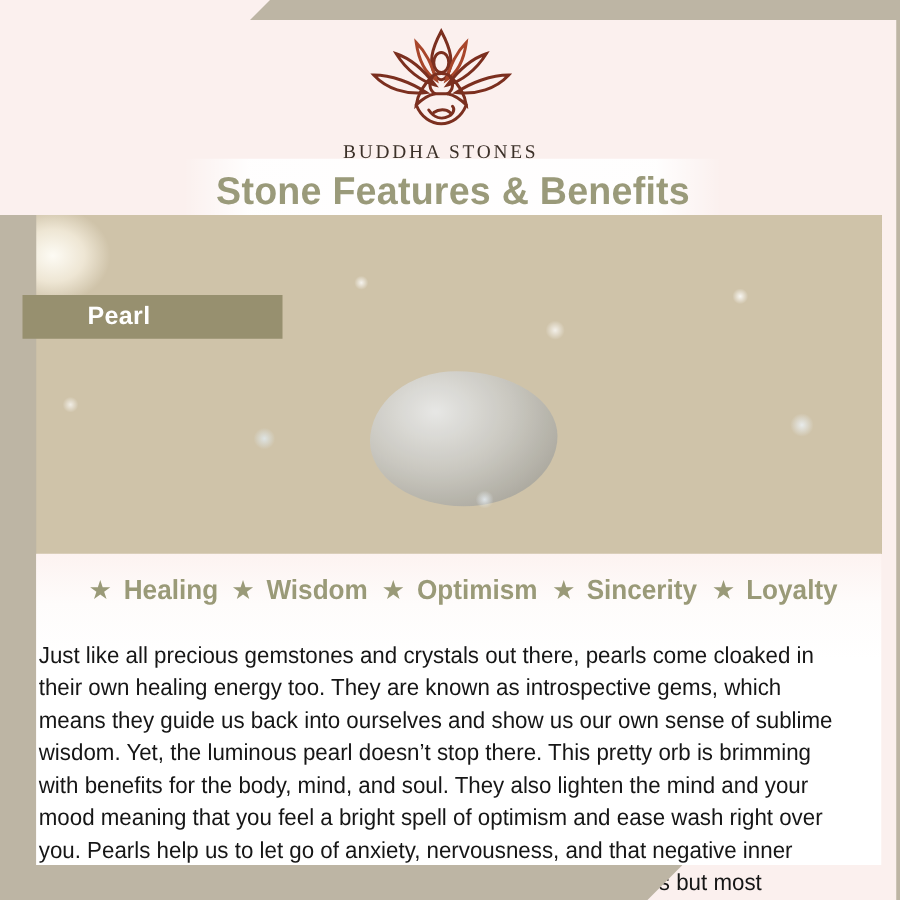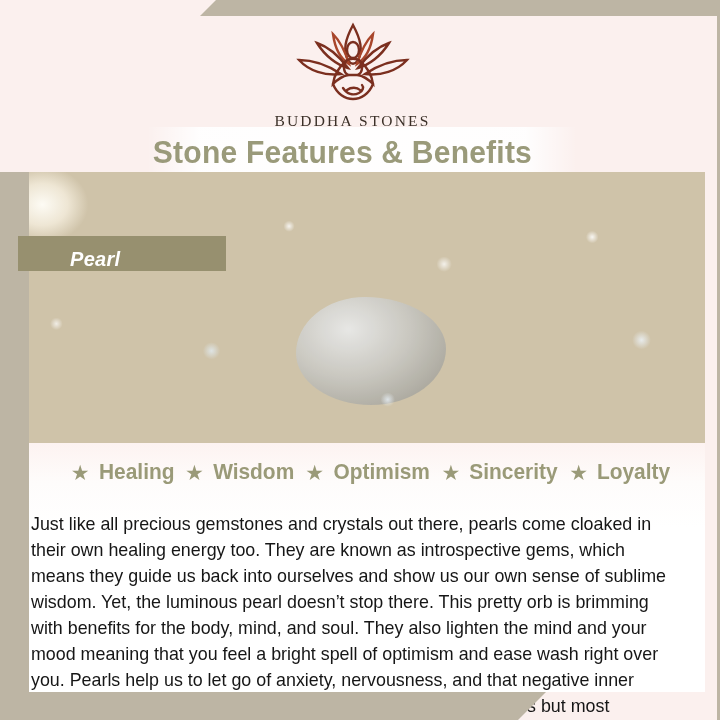--- a/index.html
+++ b/index.html
@@ -97,20 +97,21 @@
     width: 430px;
     height: 51px;
     background: linear-gradient(90deg,
         rgba(255,255,255,0) 0%,
         rgba(255,255,255,0.92) 12%,
         rgba(255,255,255,0.96) 50%,
         rgba(255,255,255,0.92) 88%,
         rgba(255,255,255,0) 100%);
     display: flex;
     align-items: center;
+    justify-content: center;
   }
   .title-text {
     font-family: "Liberation Sans Narrow", "Liberation Sans", sans-serif;
     font-size: 31px;
     font-weight: bold;
     color: #9a9a7a;
     letter-spacing: 0.2px;
     white-space: nowrap;
     transform: scaleX(0.97);
   }
@@ -171,23 +172,22 @@
   }
 
   .pearl-label {
     position: absolute;
     left: 18px;
     top: 236px;
     width: 208px;
     height: 35px;
     background: #97906f;
     display: flex;
-    align-items: flex-end;
+    align-items: center;
     z-index: 3;
-    font-style: italic;
   }
   .pearl-label-text {
     margin-left: 52px;
     color: #ffffff;
     font-size: 20px;
     font-weight: bold;
     letter-spacing: 0.3px;
   }
 
   

